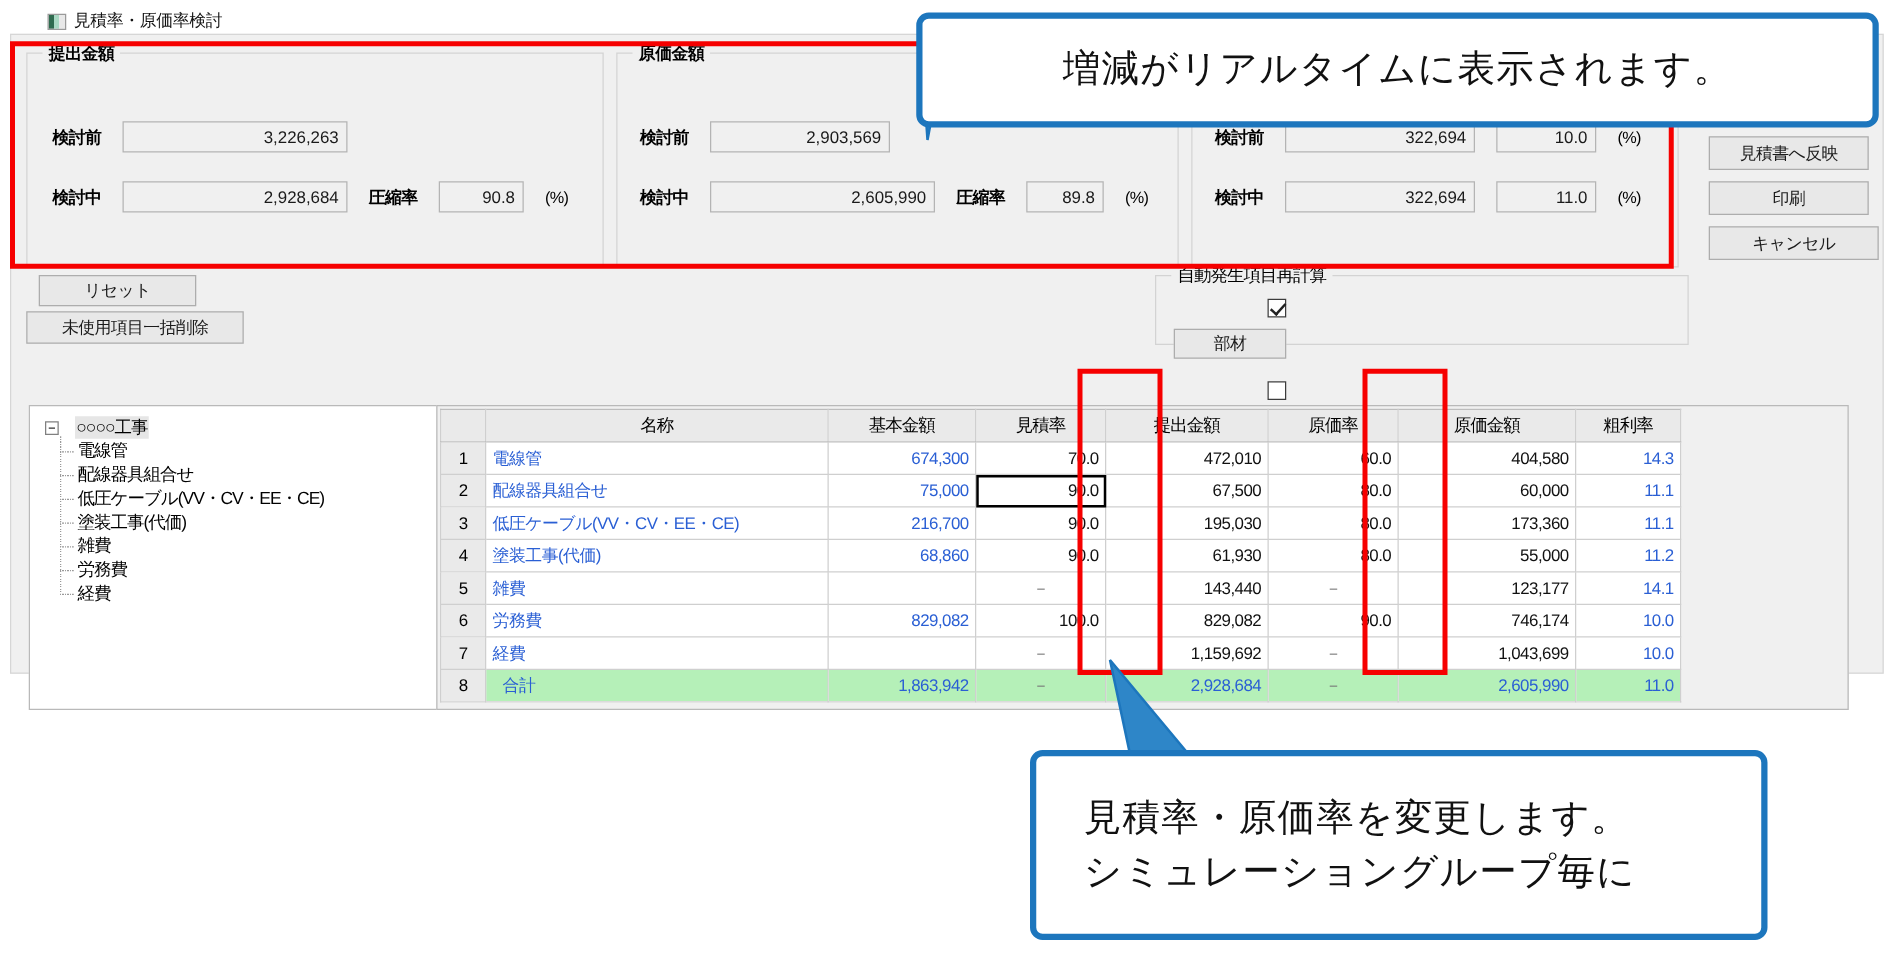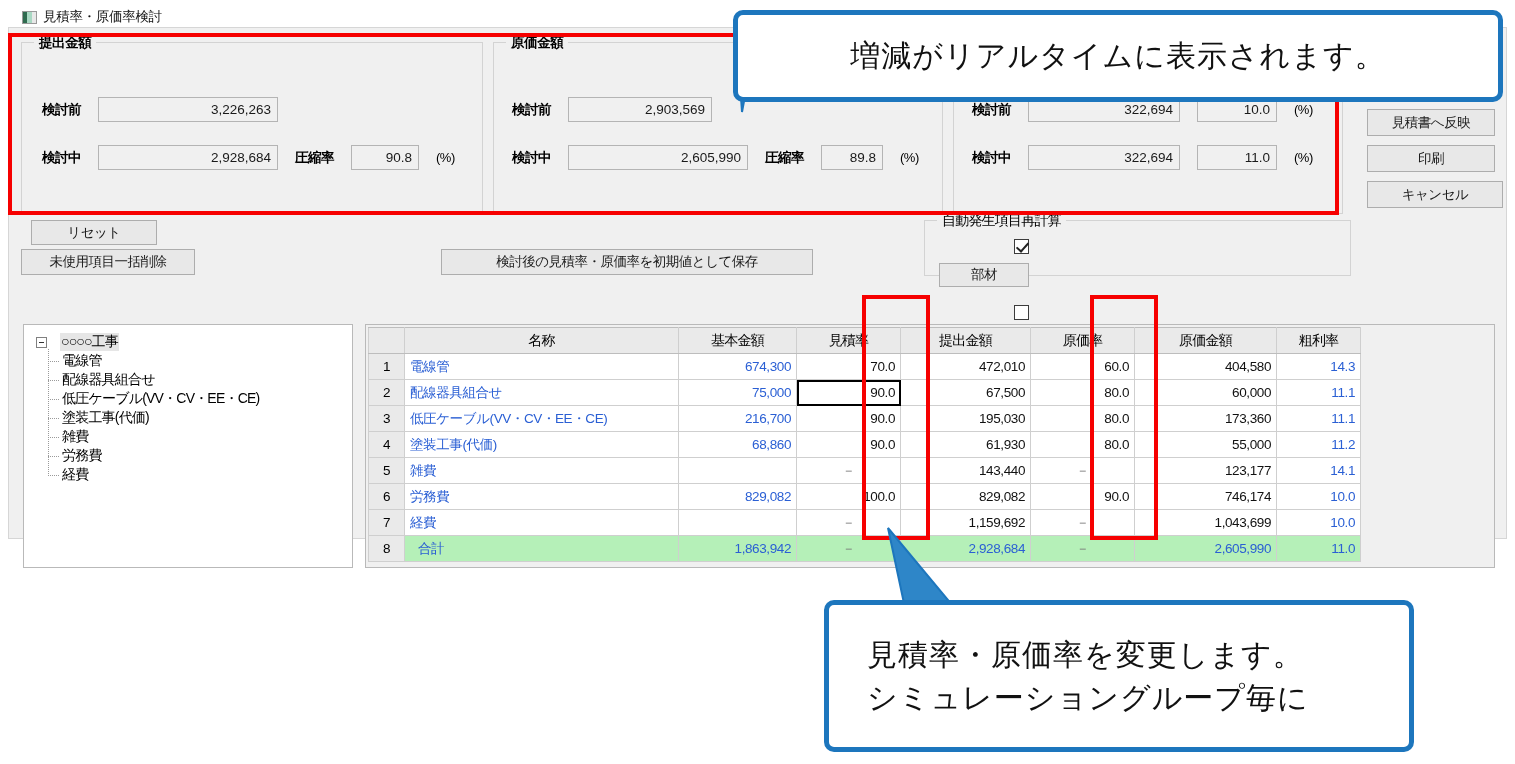--- a/index.html
+++ b/index.html
@@ -13,21 +13,21 @@
     position: relative;
     font-family: "Liberation Sans", "DejaVu Sans", sans-serif;
     font-size: 13px;
     color: #000;
     overflow: hidden;
   }
 
   
   .titlebar {
     position: absolute;
-    left: 22px; top: 7px;
+    left: 38px; top: 7px;
     display: flex;
     align-items: center;
     gap: 6px;
     height: 20px;
   }
   .title-icon {
     width: 15px; height: 13px;
     border: 1px solid #9a9a9a;
     background: linear-gradient(90deg,#2f6b4f 0 33%, #a9d8c3 33% 66%, #e8e8e8 66% 100%);
     box-sizing: border-box;
@@ -184,21 +184,21 @@
     content:"";
     position:absolute;
     left:-14px; top:10px;
     width:11px; height:1px;
     background: repeating-linear-gradient(to right,#9a9a9a 0 1px,transparent 1px 2px);
   }
 
   
   .gridbox {
     position: absolute;
-    left: 356px; top: 296px;
+    left: 340px; top: 296px;
     width: 1130px; height: 244px;
     background: #f0f0f0;
     border: 1px solid #b9b9b9;
     box-sizing: border-box;
     overflow: hidden;
   }
   table.grid {
     border-collapse: collapse;
     table-layout: fixed;
     margin: 2px 0 0 2px;
@@ -332,21 +332,20 @@
       <span class="pct">(%)</span>
     </div>
   </div>
 
   <div class="btn" style="position:absolute; left:1358px; top:81px; width:128px; height:27px;">見積書へ反映</div>
   <div class="btn" style="position:absolute; left:1358px; top:117px; width:128px; height:27px;">印刷</div>
   <div class="btn" style="position:absolute; left:1358px; top:153px; width:136px; height:27px;">キャンセル</div>
 
   <div class="btn" style="position:absolute; left:22px; top:192px; width:126px; height:25px;">リセット</div>
   <div class="btn" style="position:absolute; left:12px; top:221px; width:174px; height:26px;">未使用項目一括削除</div>
-  <div class="btn" style="position:absolute; left:432px; top:221px; width:372px; height:26px;">検討後の見積率・原価率を初期値として保存</div>
 
   <div class="group" style="left:915px; top:192px; width:427px; height:56px;">
     <div class="legend" style="font-weight:normal; letter-spacing:-0.8px; font-size:14px;">自動発生項目再計算</div>
 
     <div style="position:absolute; left:14px; top:18px; display:flex; align-items:flex-end; gap:9px;flex-direction:column;">
       <span class="cbox checked"></span>
       <span class="btn" style="width:90px; height:24px;">部材</span>
       <span style="display:inline-block;width:11px;"></span>
       <span class="cbox"></span>
       <span class="btn" style="width:90px; height:24px;">工事</span>

